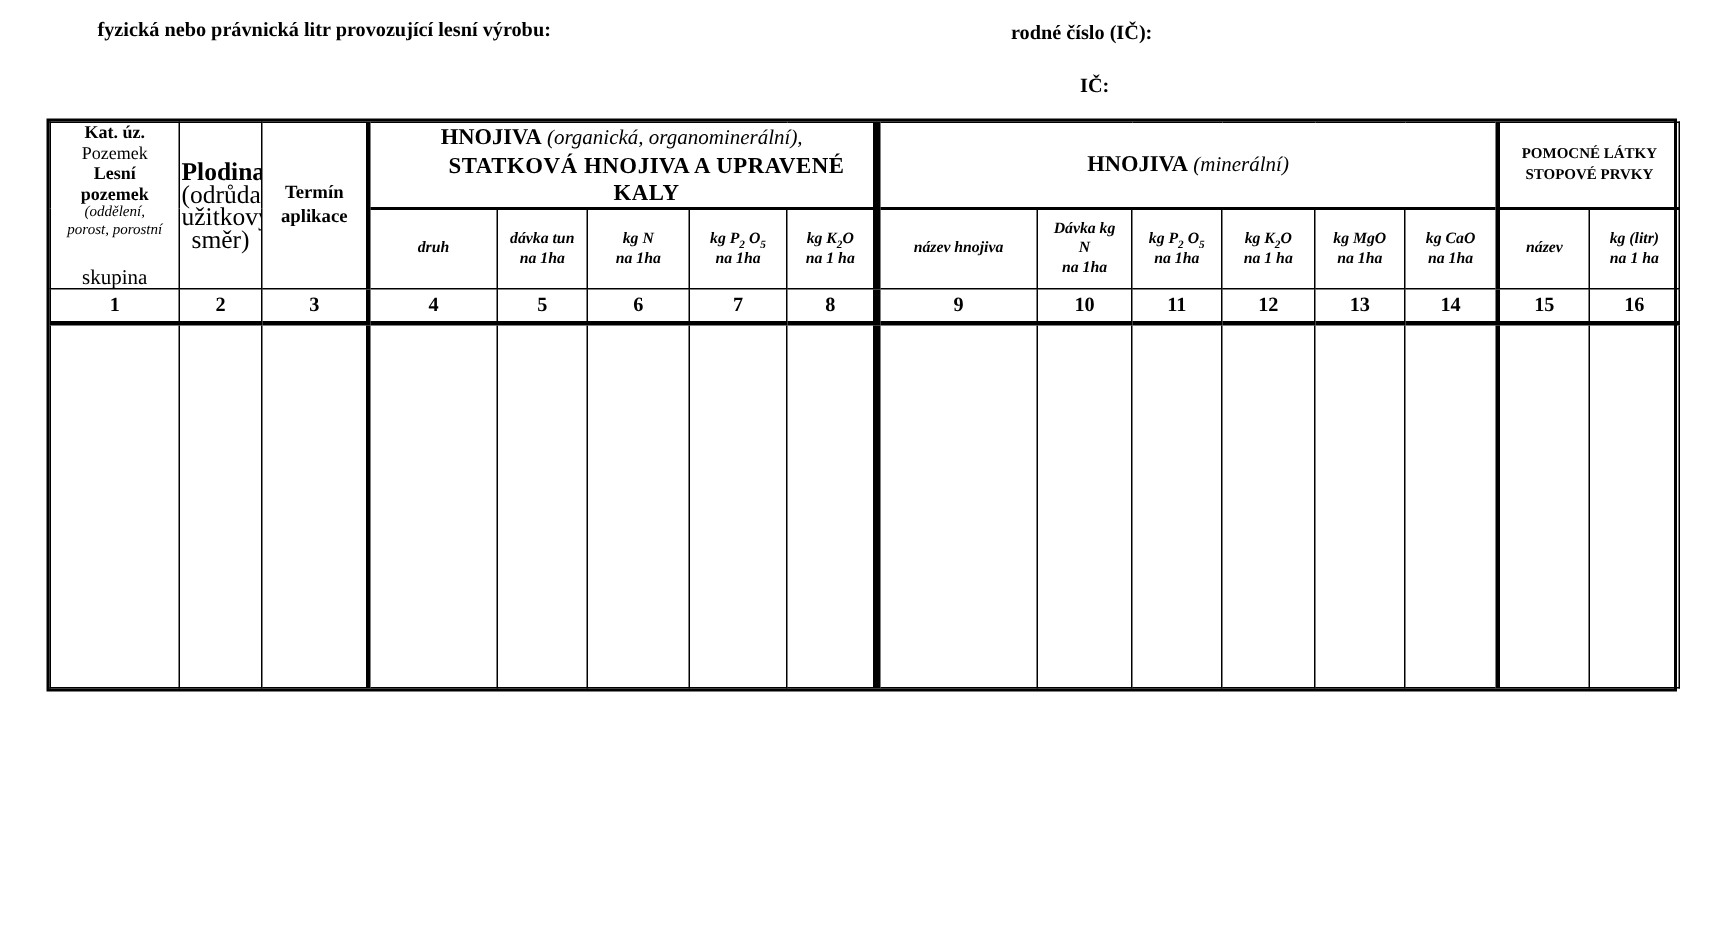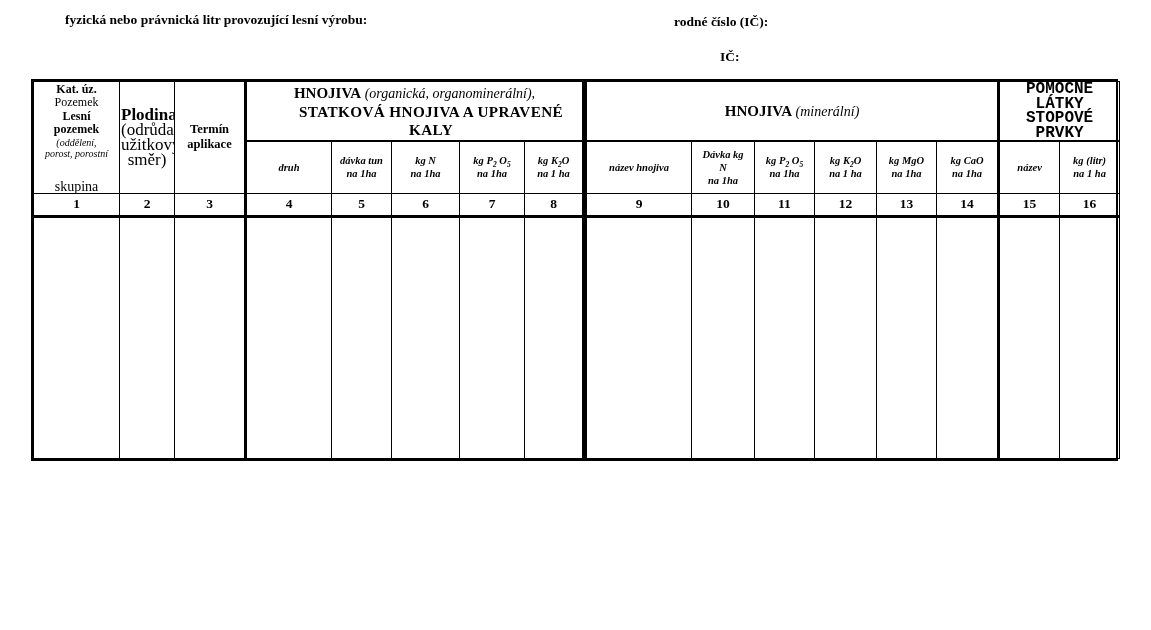--- a/index.html
+++ b/index.html
@@ -39,21 +39,21 @@
   .c1 .ls { font-size:14px; line-height:11.5px;margin-top:21px; }
   .c2 .l  { font-size:17px; line-height:15px; }
   .c2 .b  { font-weight:bold; font-size:17px; }
   .c3 .l  { font-weight:bold; font-size:12.5px; line-height:15.5px; }
 
   
   .gcell { font-size:15px; line-height:18px; }
   .gb { font-weight:bold; }
   .gi { font-style:italic; font-size:14px; }
   .g2 { font-weight:bold; letter-spacing:0.4px; font-size:15.2px;padding-left:33px; }
-  .gaux div { font-weight:bold; font-size:16px; line-height:14.5px;font-family:Liberation Mono, monospace; }
+  .gaux div { font-weight:bold; font-size:10px; line-height:14.5px; }
 
   
   .sub { font-weight:bold; font-style:italic; font-size:10.5px; line-height:13px; }
   .sub .fline { white-space:pre; }
   .sub sub { font-size:7.5px; line-height:0; }
 </style>
 </head>
 <body>
 
 <div class="top-left">

